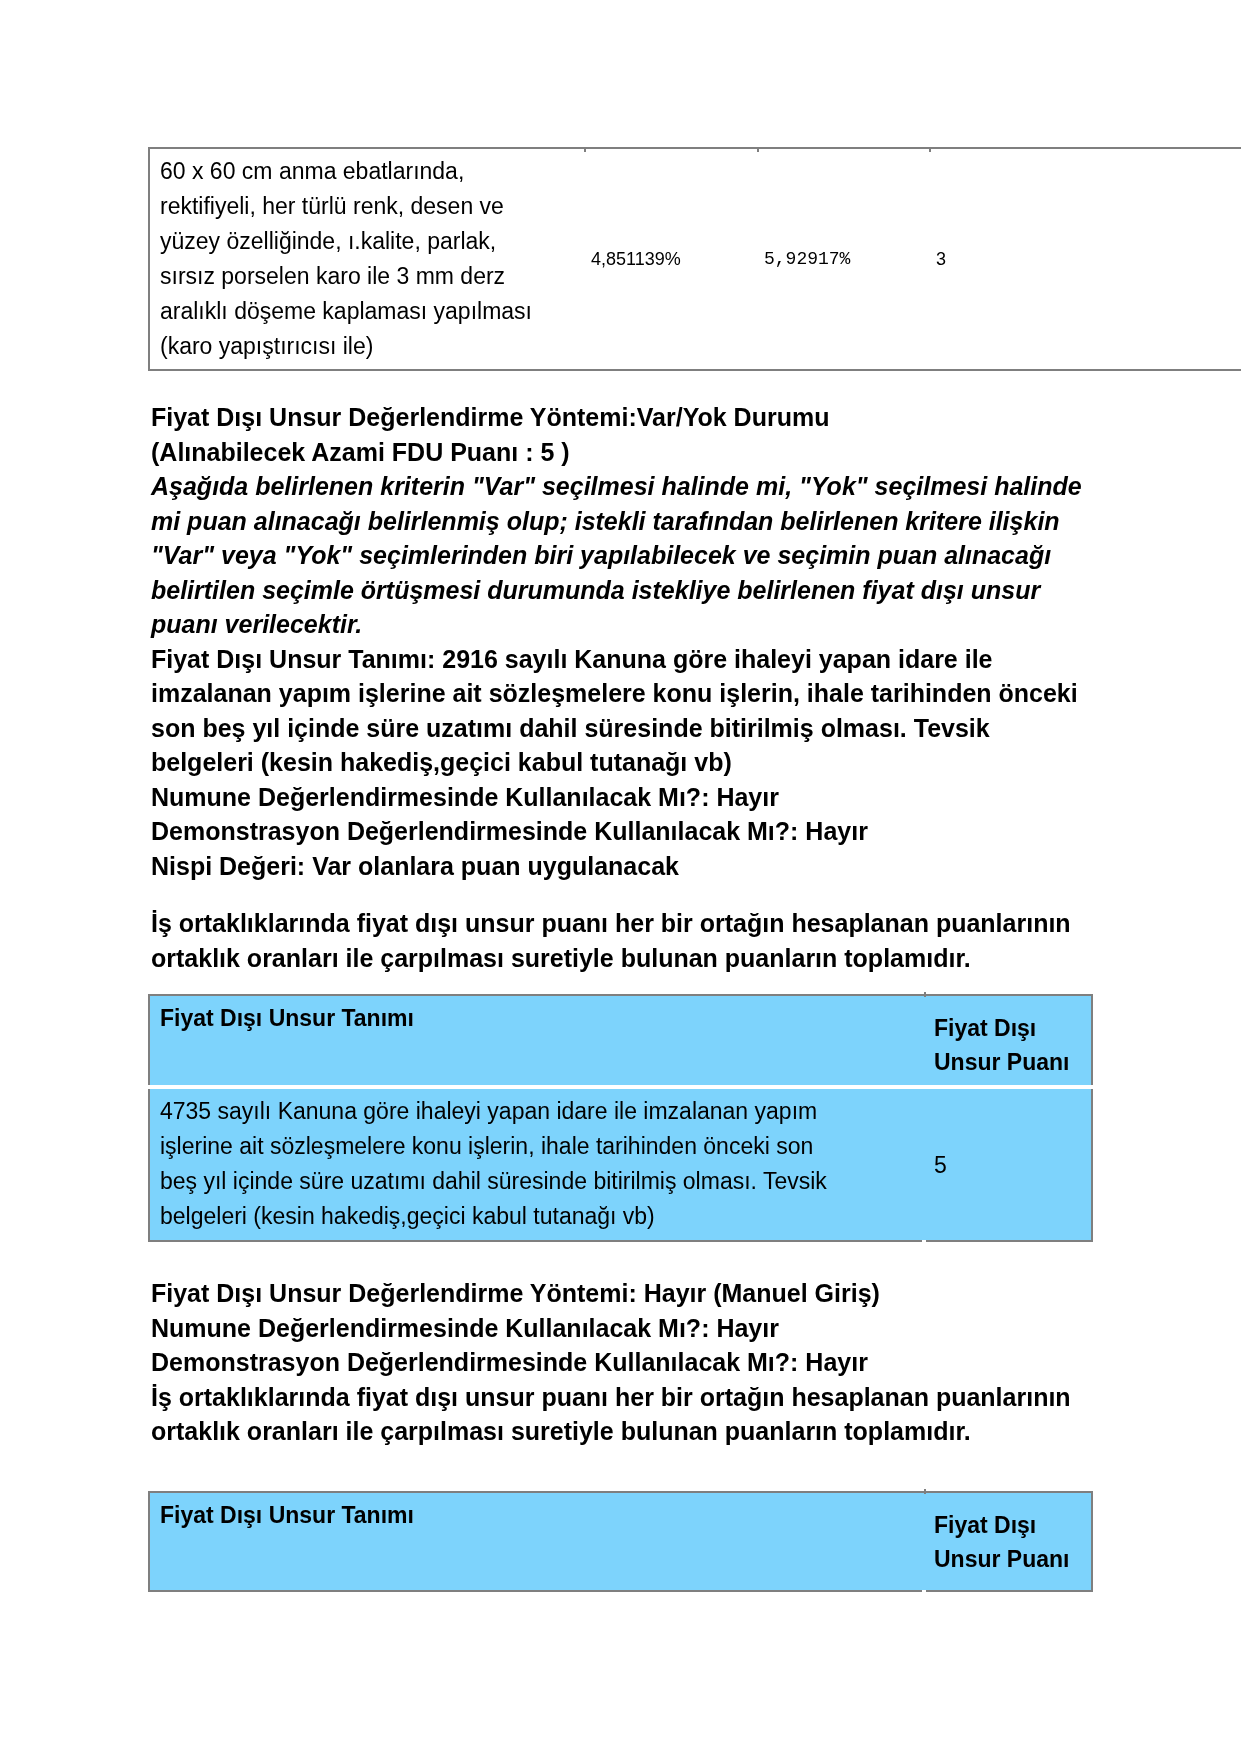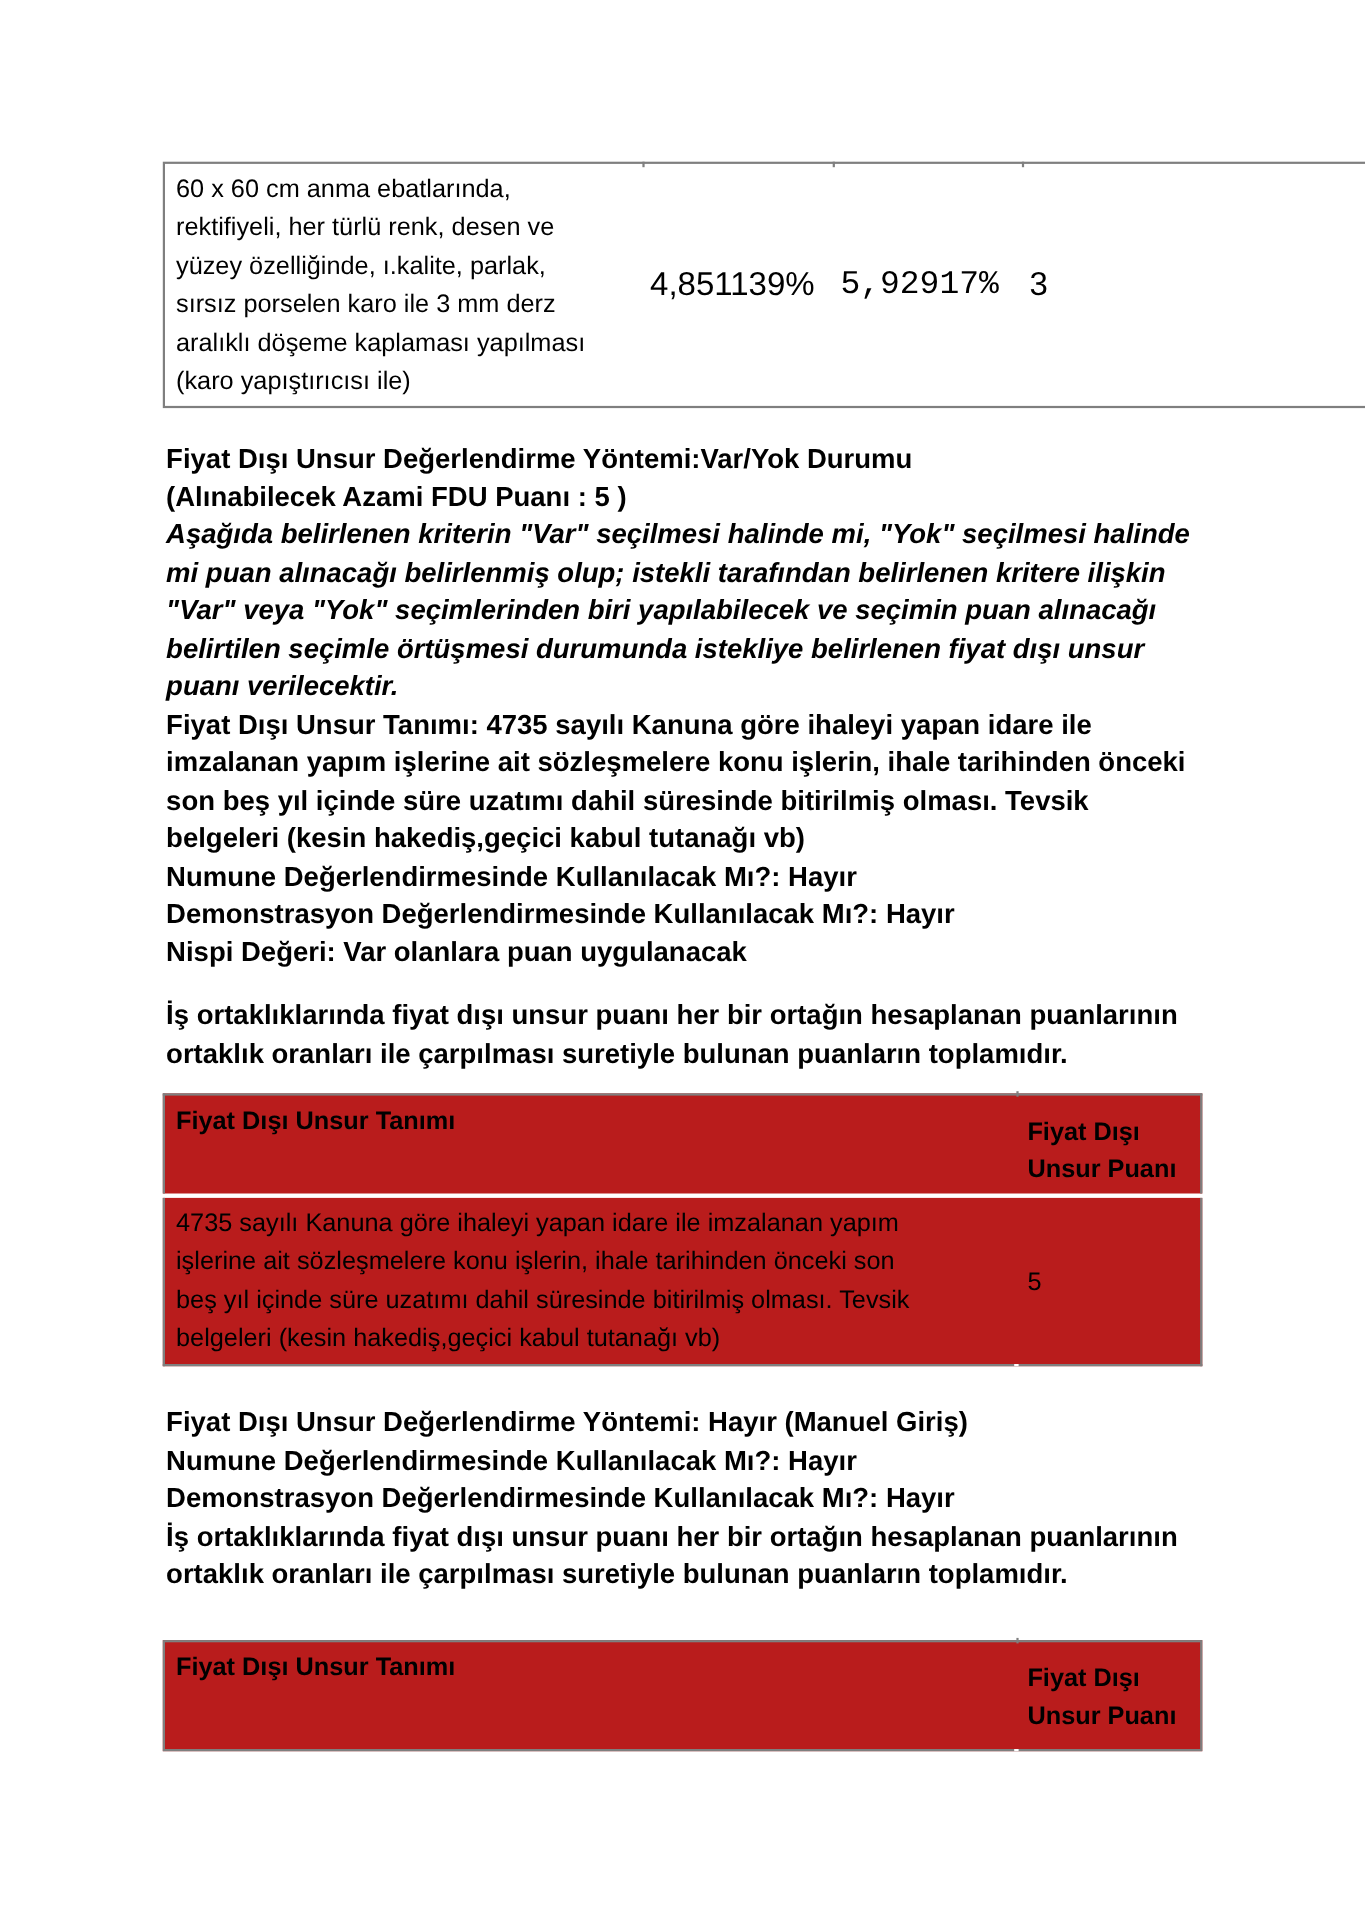--- a/index.html
+++ b/index.html
@@ -17,36 +17,36 @@
 
   
   .tbl1{
     position:absolute;left:148px;top:147px;width:1132px;height:224px;
     border:2px solid #7f7f7f;box-sizing:border-box;
     display:flex;align-items:stretch;background:#fff;
   }
   .tbl1 .c-desc{width:434px;box-sizing:border-box;padding:5px 10px 0 10px;
     font-size:23px;line-height:35px;white-space:pre-line;}
   .tbl1 .c-val{box-sizing:border-box;display:flex;align-items:center;
-    font-size:30px;padding-left:7px;}
+    font-size:18px;padding-left:7px;}
   .tbl1 .c-v1{width:173px;}
   .tbl1 .c-v2{width:172px;font-family:Liberation Mono, monospace;}
   .tbl1 .c-v3{flex:1;}
   .tick{position:absolute;top:-2px;width:2px;height:5px;background:#7f7f7f;}
   .tick.t1{left:434px;} .tick.t2{left:607px;} .tick.t3{left:779px;}
 
   
   .sec1{position:absolute;left:151px;top:400px;width:1010px;}
   .para1{position:absolute;left:151px;top:906px;width:1010px;}
   .sec2{position:absolute;left:151px;top:1276px;width:1010px;}
 
   
   .fdu{position:absolute;left:148px;width:945px;}
   .fdu-a{top:994px;} .fdu-b{top:1491px;}
-  .fdu-row{box-sizing:border-box;display:flex;background:#b91c1c;position:relative;}
+  .fdu-row{box-sizing:border-box;display:flex;background:#7dd3fc;position:relative;}
   .fdu-head{border:2px solid #7f7f7f;border-bottom:none;min-height:91px;}
   .fdu-b .fdu-head{border-bottom:2px solid #7f7f7f;min-height:101px;}
   .fdu-body{border:2px solid #7f7f7f;border-top:none;min-height:153px;margin-top:4px;}
   .fdu .c-def{width:774px;box-sizing:border-box;padding:5px 12px 0 10px;
     font-size:23px;line-height:35px;white-space:pre-line;}
   .fdu .c-pts{flex:1;box-sizing:border-box;padding:15px 0 0 10px;
     font-size:23px;line-height:34px;white-space:pre-line;}
   .fdu-body .c-pts{display:flex;align-items:center;padding-top:0;}
   .head-tick{position:absolute;top:-4px;left:774px;width:2px;height:5px;background:#7f7f7f;}
   .bottom-gap{position:absolute;bottom:-2px;left:772px;width:4px;height:2px;background:#ffffff;}
@@ -72,21 +72,21 @@
   </div>
 
   <div class="sec1">
     <div class="txt b">Fiyat Dışı Unsur Değerlendirme Yöntemi:Var/Yok Durumu</div>
     <div class="txt b">(Alınabilecek Azami FDU Puanı : 5 )</div>
     <div class="txt bi">Aşağıda belirlenen kriterin "Var" seçilmesi halinde mi, "Yok" seçilmesi halinde
 mi puan alınacağı belirlenmiş olup; istekli tarafından belirlenen kritere ilişkin
 "Var" veya "Yok" seçimlerinden biri yapılabilecek ve seçimin puan alınacağı
 belirtilen seçimle örtüşmesi durumunda istekliye belirlenen fiyat dışı unsur
 puanı verilecektir.</div>
-    <div class="txt b">Fiyat Dışı Unsur Tanımı: 4735 sayılı Kanuna göre ihaleyi yapan idare ile
+    <div class="txt b">Fiyat Dışı Unsur Tanımı: 2916 sayılı Kanuna göre ihaleyi yapan idare ile
 imzalanan yapım işlerine ait sözleşmelere konu işlerin, ihale tarihinden önceki
 son beş yıl içinde süre uzatımı dahil süresinde bitirilmiş olması. Tevsik
 belgeleri (kesin hakediş,geçici kabul tutanağı vb)</div>
     <div class="txt b">Numune Değerlendirmesinde Kullanılacak Mı?: Hayır</div>
     <div class="txt b">Demonstrasyon Değerlendirmesinde Kullanılacak Mı?: Hayır</div>
     <div class="txt b">Nispi Değeri: Var olanlara puan uygulanacak</div>
   </div>
 
   <div class="para1">
     <div class="txt b">İş ortaklıklarında fiyat dışı unsur puanı her bir ortağın hesaplanan puanlarının

